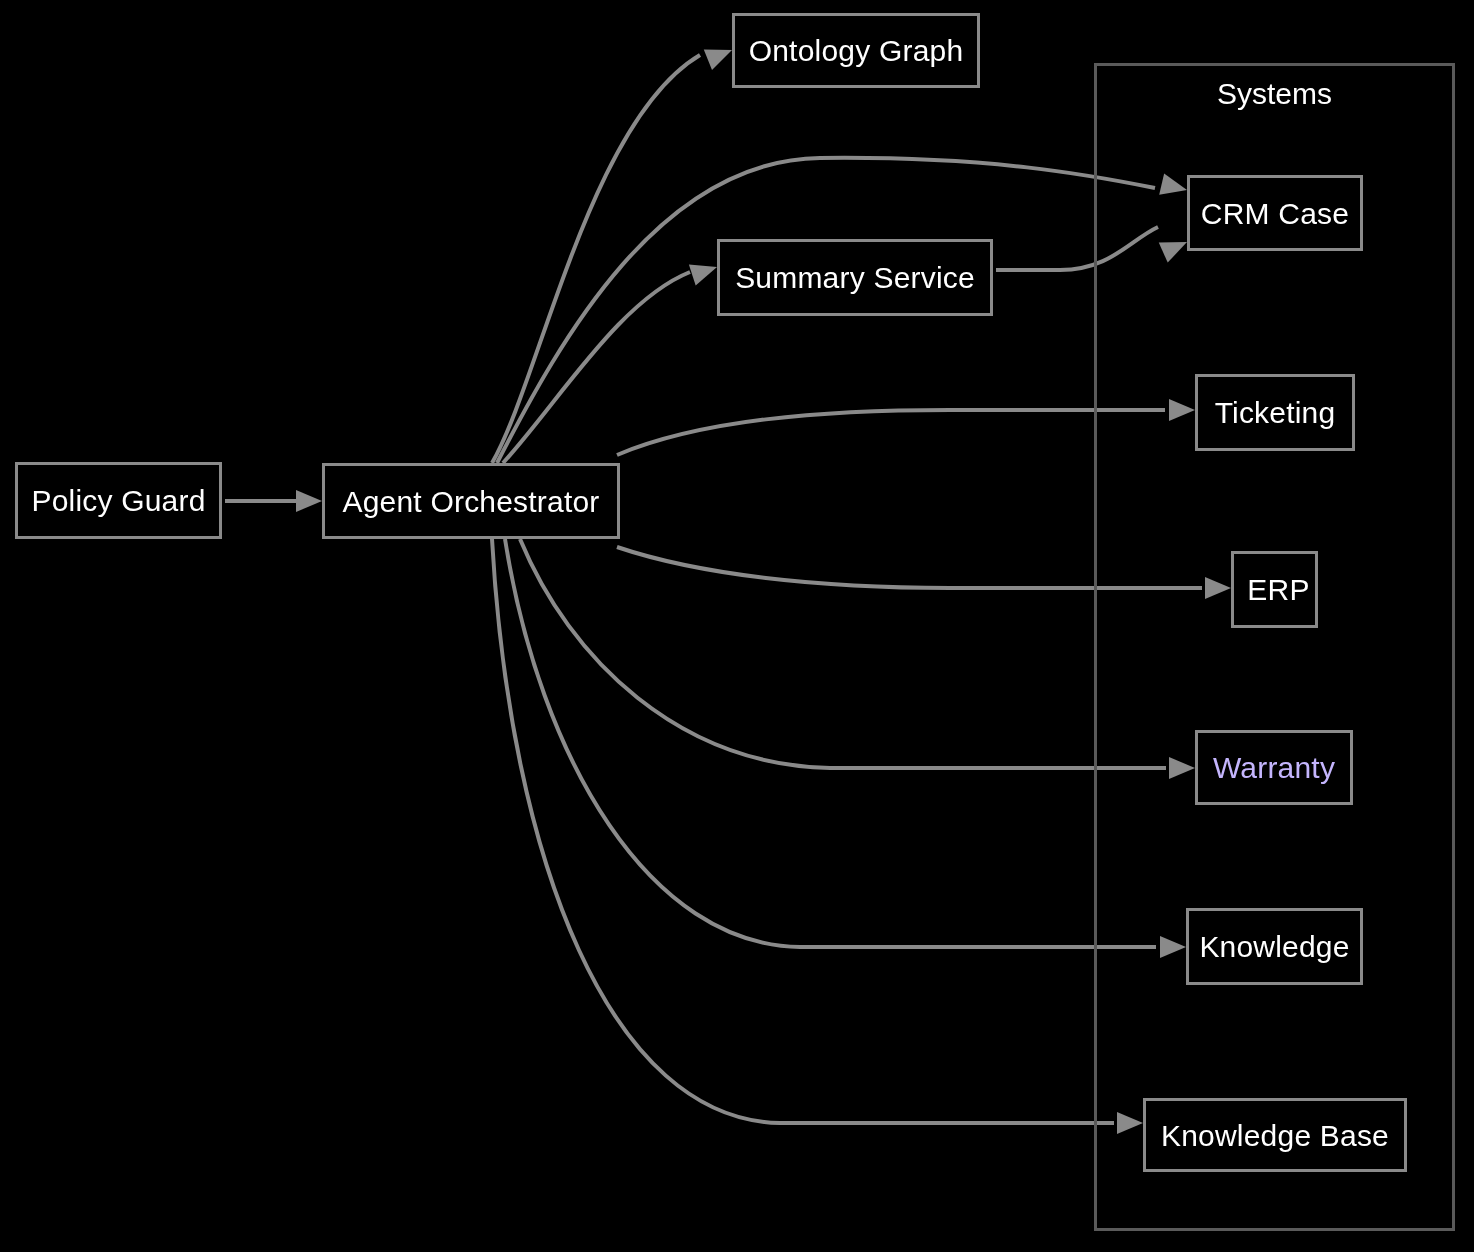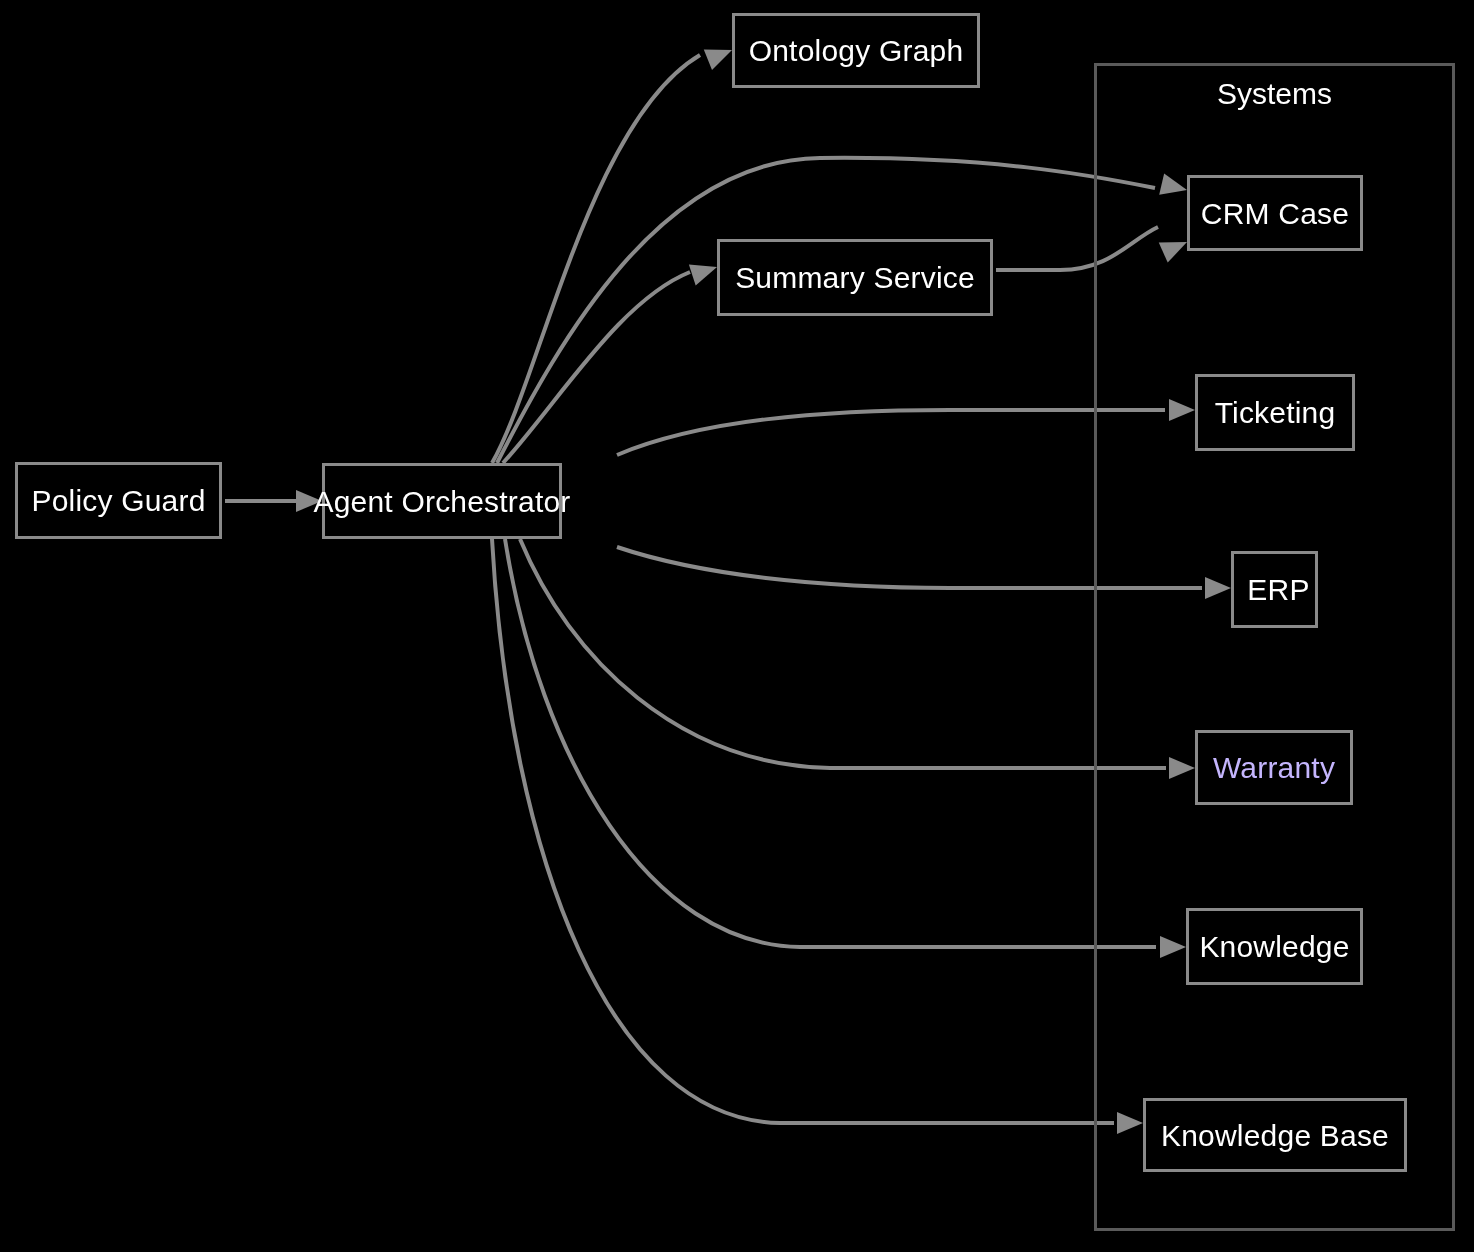--- a/index.html
+++ b/index.html
@@ -83,21 +83,21 @@
   </svg>
 
   <div id="cluster-layer">
       <div class="cluster" style="left: 1094px; top: 63px; width: 361px; height: 1168px; border-color: rgb(90, 90, 90);"></div>
       <div class="cluster-label" style="left: 1094px; top: 77px; width: 361px;">Systems</div>
     </div>
   <div id="node-layer">
       <div class="node" style="left: 15px; top: 462px; width: 207px; height: 77px; border-color: rgb(138, 138, 138); color: #ffffff;">
         <span>Policy Guard</span>
       </div>
-      <div class="node" style="left: 322px; top: 463px; width: 240px; height: 76px; border-color: rgb(138, 138, 138); color: rgb(255, 255, 255);">
+      <div class="node" style="left: 322px; top: 463px; width: 298px; height: 76px; border-color: rgb(138, 138, 138); color: rgb(255, 255, 255);">
         <span>Agent Orchestrator</span>
       </div>
       <div class="node" style="left: 732px; top: 13px; width: 248px; height: 75px; border-color: rgb(138, 138, 138); color: rgb(255, 255, 255);">
         <span>Ontology Graph</span>
       </div>
       <div class="node" style="left: 717px; top: 231px; width: 276px; height: 77px; border-color: rgb(138, 138, 138); color: rgb(255, 255, 255); margin-top: 8px;">
         <span>Summary Service</span>
       </div>
       <div class="node" style="left: 1187px; top: 175px; width: 176px; height: 76px; border-color: rgb(138, 138, 138); color: rgb(255, 255, 255);">
         <span>CRM Case</span>

